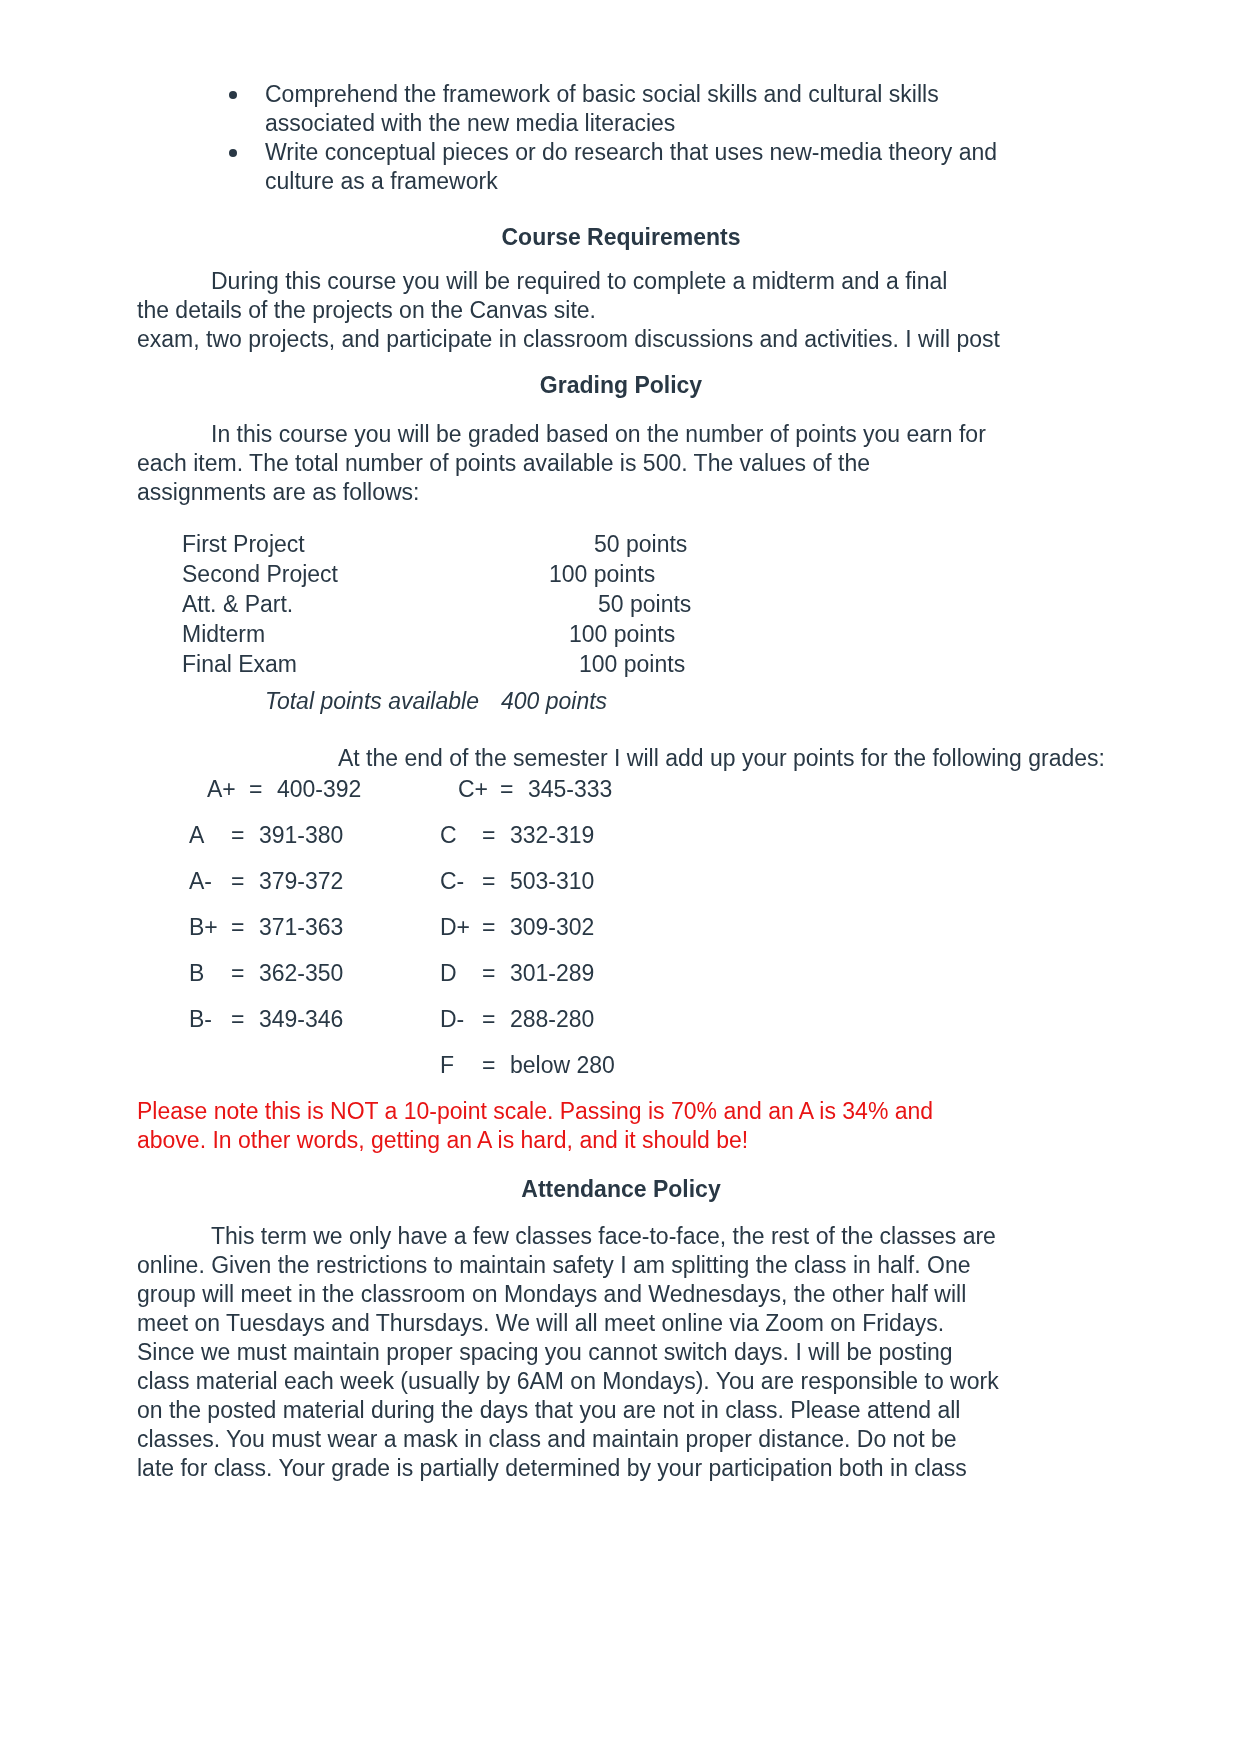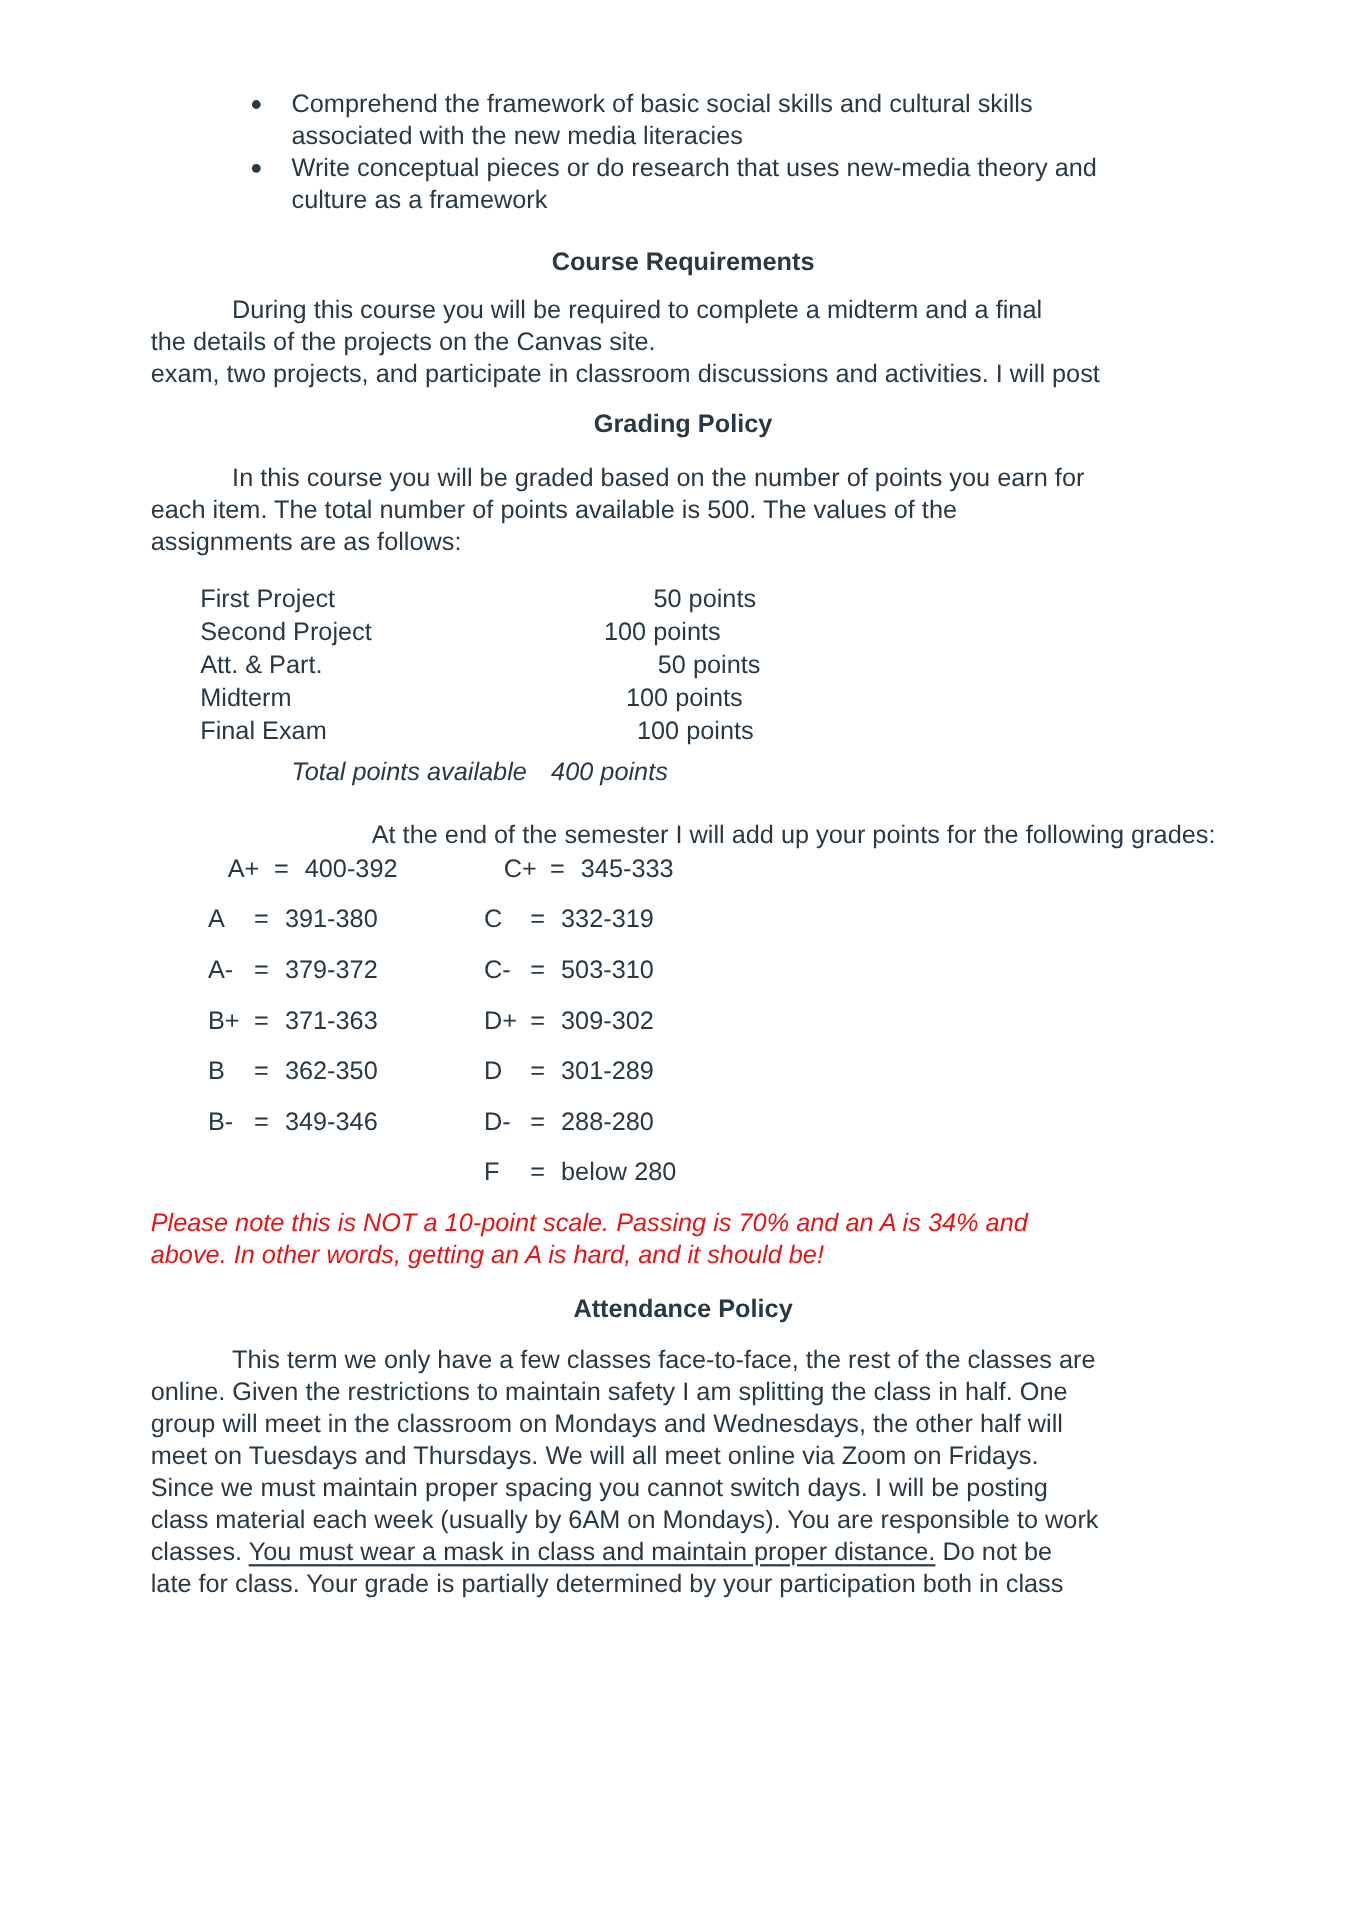--- a/index.html
+++ b/index.html
@@ -51,23 +51,23 @@
   
   .grade-rows{margin-top:2px;}
   .grade-row{display:flex;padding-left:52px;margin-bottom:17px;}
   .grade-row:first-child{padding-left:70px;}
   .g-cell{display:inline-flex;white-space:nowrap;}
   .g-left{width:251px;flex:none;}
   .g-grade{width:42px;flex:none;}
   .g-eq{width:28px;flex:none;}
 
   
-  .note{margin-top:1px;font-style:italic;color:var(--red-color,#e81414);}
-
-  .u{text-decoration:underline;text-underline-offset:4px;text-decoration-thickness:2px;text-align:right;}
+  .note{margin-top:1px;color:var(--red-color,#e81414);}
+
+  .u{text-underline-offset:4px;text-decoration-thickness:2px;text-align:right;}
 </style>
 </head>
 <body style="--text-color: #293845; --red-color: #e81414; background: rgb(255, 255, 255);">
 
 <div class="page">
 
   <ul class="objectives">
     <li class="objective">
       <span class="bullet"></span>
     <div class="line">Comprehend the framework of basic social skills and cultural skills</div>
@@ -219,17 +219,18 @@
 
   <div class="heading h-ap">Attendance Policy</div>
 
   <div class="para indent m-ap-para">
       <div class="line">This term we only have a few classes face-to-face, the rest of the classes are</div>
       <div class="line">online. Given the restrictions to maintain safety I am splitting the class in half. One</div>
       <div class="line">group will meet in the classroom on Mondays and Wednesdays, the other half will</div>
       <div class="line">meet on Tuesdays and Thursdays. We will all meet online via Zoom on Fridays.</div>
       <div class="line">Since we must maintain proper spacing you cannot switch days. I will be posting</div>
       <div class="line">class material each week (usually by 6AM on Mondays). You are responsible to work</div>
+      <div class="line">on the posted material during the days that you are not in class. Please attend all</div>
       <div class="line">classes. <span class="u">You must wear a mask in class and maintain proper distance.</span> Do not be</div>
       <div class="line">late for class. Your grade is partially determined by your participation both in class</div>
     </div>
 
 </div>
 
 </body></html>

